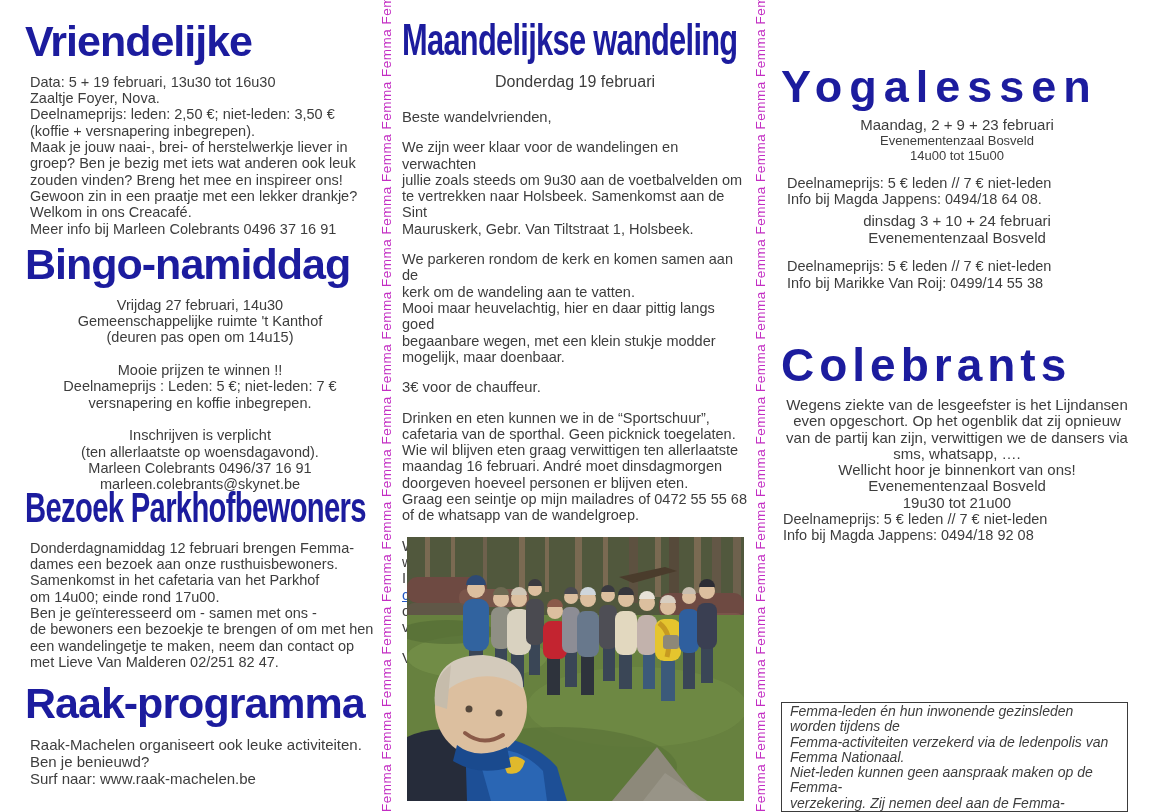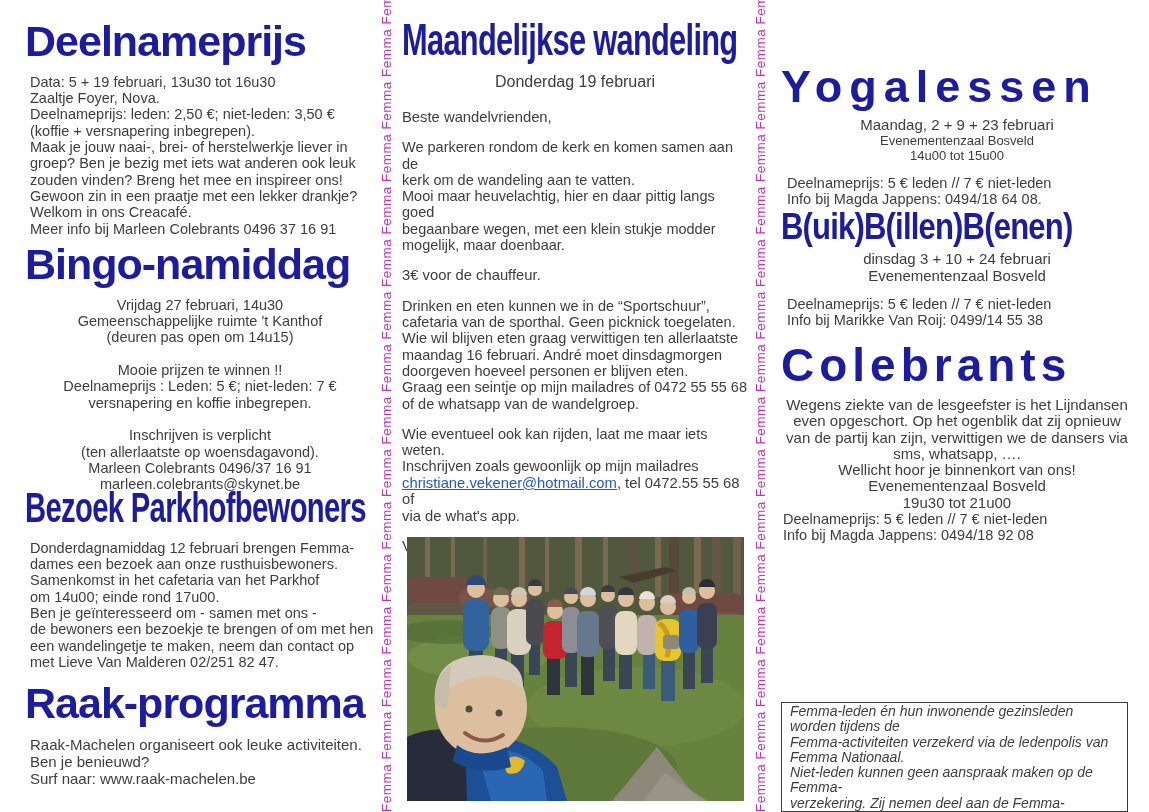--- a/index.html
+++ b/index.html
@@ -47,21 +47,21 @@
     font-style:italic; font-size:14px; line-height:15.3px;
   }
 
   .photo-frame { position:absolute; left:407px; top:537px; width:337px; height:264px; }
   .photo-frame svg { display:block; }
 </style>
 </head>
 <body>
 
 <div class="section left-col" style="top:20px;">
-  <h1 class="h-left">Deelnameprijs</h1>
+  <h1 class="h-left">Vriendelijke</h1>
   <div class="lines body-block" style="padding-left:5px;">Data: 5 + 19 februari, 13u30 tot 16u30
 Zaaltje Foyer, Nova.
 Deelnameprijs: leden: 2,50 €; niet-leden: 3,50 €
 (koffie + versnapering inbegrepen).
 Maak je jouw naai-, brei- of herstelwerkje liever in
 groep? Ben je bezig met iets wat anderen ook leuk
 zouden vinden? Breng het mee en inspireer ons!
 Gewoon zin in een praatje met een lekker drankje?
 Welkom in ons Creacafé.
 Meer info bij Marleen Colebrants 0496 37 16 91</div>
@@ -104,20 +104,24 @@
 
 <div class="femma-strip" style="left:379px;">Femma Femma Femma Femma Femma Femma Femma Femma Femma Femma Femma Femma Femma Femma Femma Femma Femma Femma Femma Femma Femma Femma Femma Femma Femma</div>
 <div class="femma-strip" style="left:753px;">Femma Femma Femma Femma Femma Femma Femma Femma Femma Femma Femma Femma Femma Femma Femma Femma Femma Femma Femma Femma Femma Femma Femma Femma Femma</div>
 
 <div class="section mid-col" style="top:18px;">
   <h1 style="font-size:44px;"><span class="cond cond-70">Maandelijkse wandeling</span></h1>
   <div class="subtitle">Donderdag 19 februari</div>
 
   <div class="mid-body" style="margin-top:18px;">
     <div>Beste wandelvrienden,</div>
+    <div class="lines para">We zijn weer klaar voor de wandelingen en verwachten
+jullie zoals steeds om 9u30 aan de voetbalvelden om
+te vertrekken naar Holsbeek.  Samenkomst aan de Sint
+Mauruskerk, Gebr. Van Tiltstraat 1, Holsbeek.</div>
     <div class="lines para">We parkeren rondom de kerk en komen samen aan de
 kerk om de wandeling aan te vatten.
 Mooi maar heuvelachtig, hier en daar pittig langs goed
 begaanbare wegen, met een klein stukje modder
 mogelijk, maar doenbaar.</div>
     <div class="para">3€ voor de chauffeur.</div>
     <div class="lines para">Drinken en eten kunnen we in de “Sportschuur”,
 cafetaria van de sporthal. Geen picknick toegelaten.
 Wie wil blijven eten graag verwittigen ten allerlaatste
 maandag 16 februari. André moet dinsdagmorgen
@@ -261,21 +265,20 @@
     <div class="small-line">Evenementenzaal Bosveld</div>
     <div class="small-line">14u00 tot 15u00</div>
   </div>
   <div class="price-block" style="padding-left:6px;">
     <div>Deelnameprijs: 5 € leden // 7 € niet-leden</div>
     <div>Info bij Magda Jappens: 0494/18 64 08.</div>
   </div>
 </div>
 
 <div class="section right-col" style="top:160px;">
-  <h1><span class="cond cond-84">B(uik)B(illen)B(enen)</span></h1>
   <div class="center" style="margin-top:4px;">
     <div class="med-line">dinsdag 3 + 10 + 24 februari</div>
     <div class="med-line">Evenementenzaal Bosveld</div>
   </div>
   <div class="price-block" style="padding-left:6px;">
     <div>Deelnameprijs: 5 € leden // 7 € niet-leden</div>
     <div>Info bij Marikke Van Roij: 0499/14 55 38</div>
   </div>
 </div>
 

